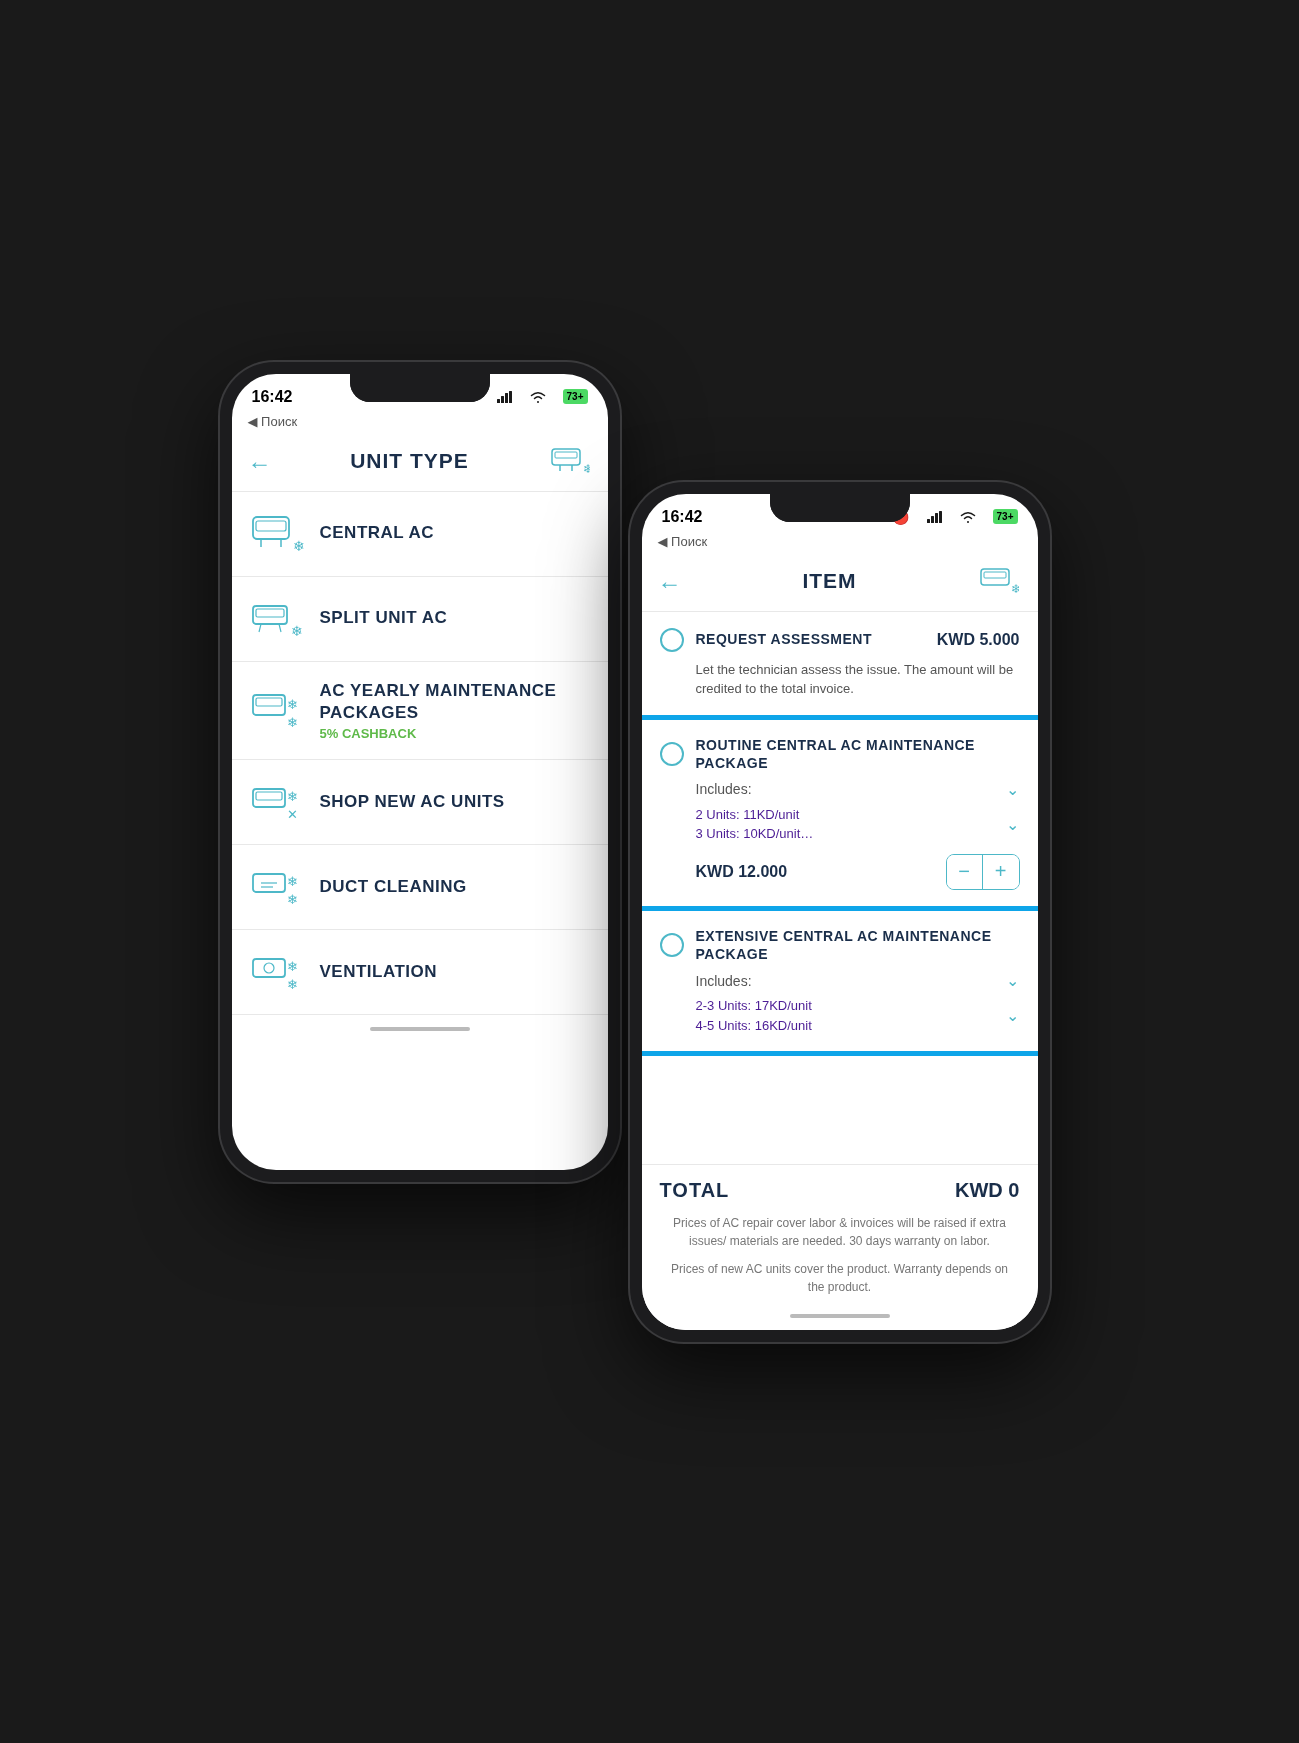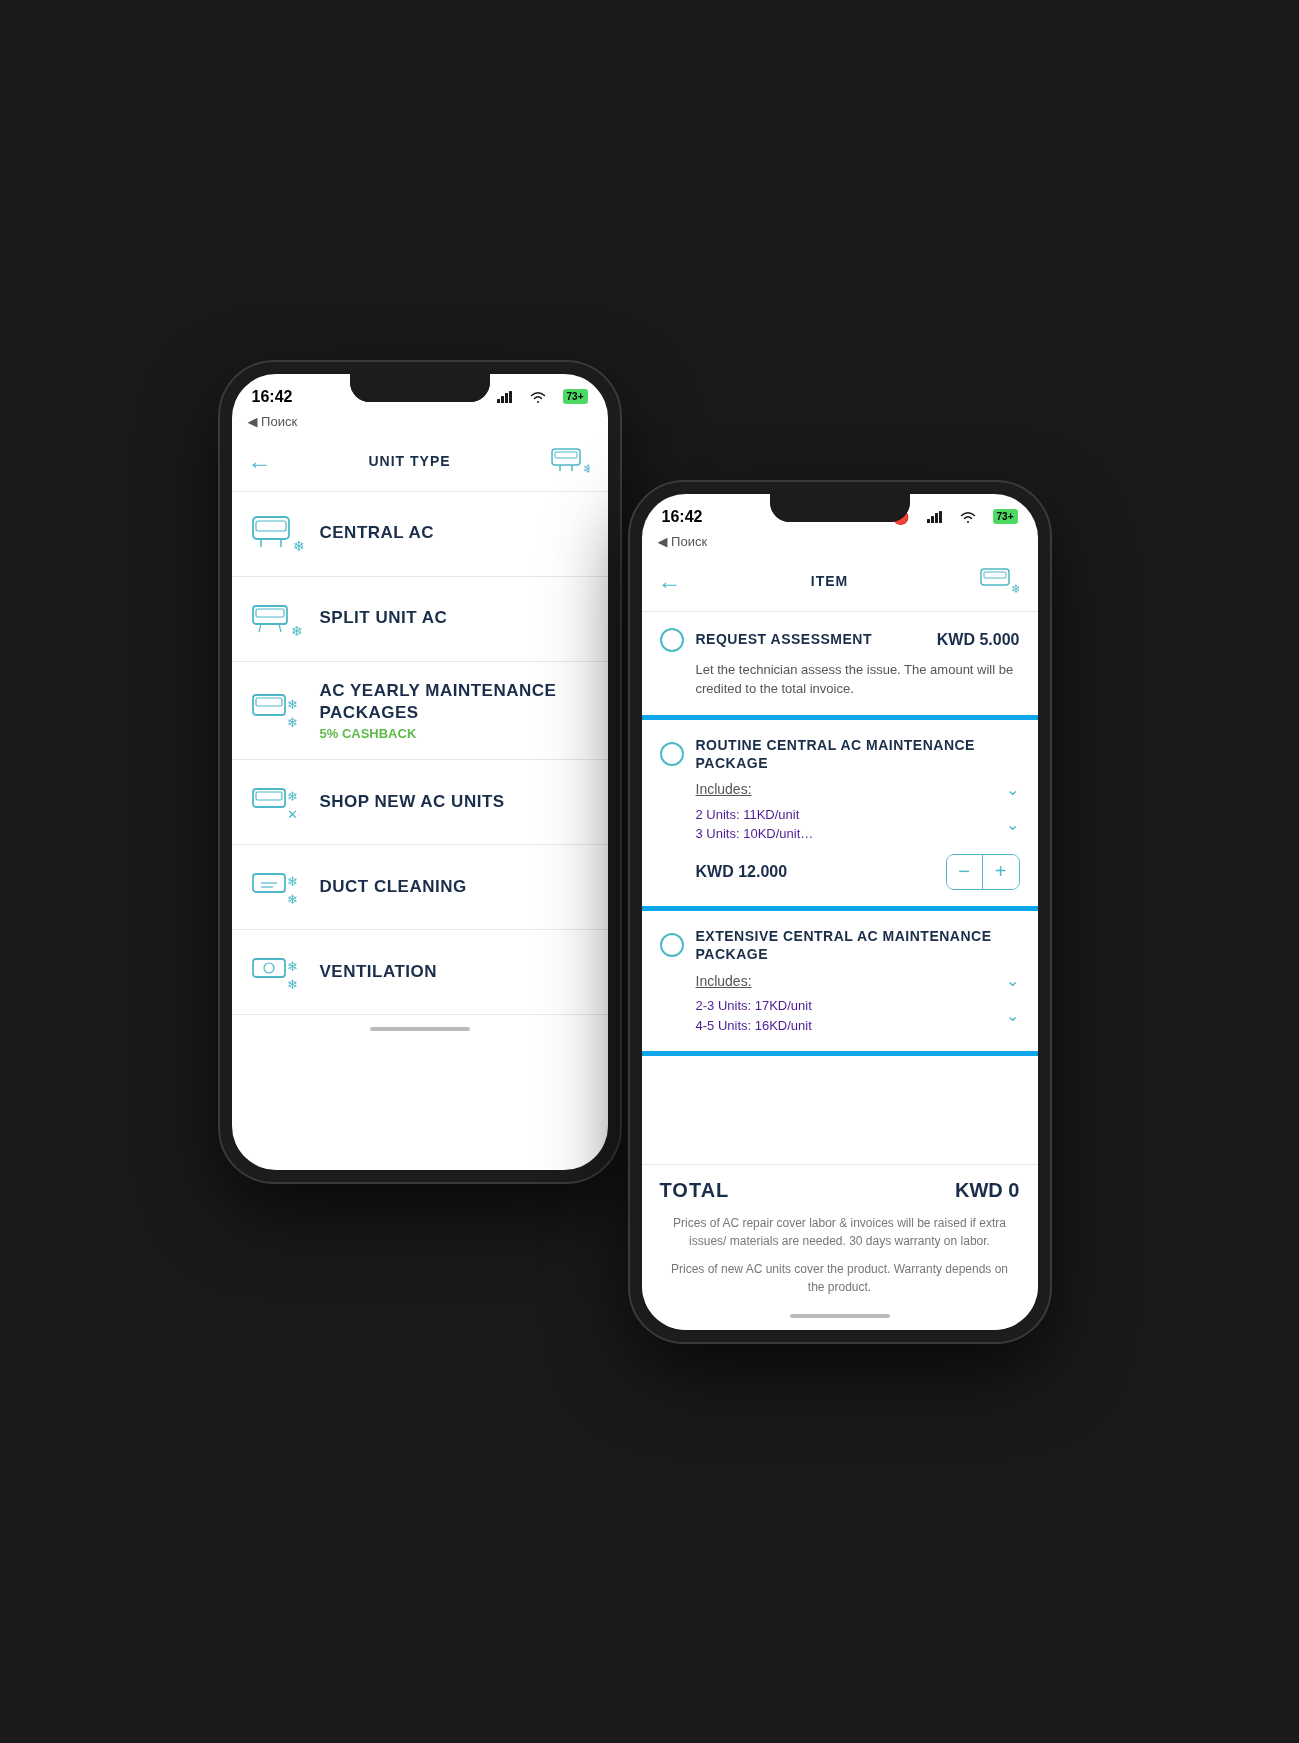--- a/index.html
+++ b/index.html
@@ -113,21 +113,21 @@
       border-bottom: 1px solid #e8e8e8;
     }
 
     .nav-back-btn {
       color: #4db8c8;
       font-size: 22px;
       cursor: pointer;
     }
 
     .nav-title {
-      font-size: 14px;
+      font-size: 21px;
       font-weight: 700;
       color: #1a2e4a;
       letter-spacing: 1px;
       text-transform: uppercase;
     }
 
     .nav-icon {
       width: 44px;
       height: 36px;
       display: flex;
@@ -237,21 +237,20 @@
       display: flex;
       justify-content: space-between;
       align-items: center;
       padding-left: 36px;
       margin-top: 8px;
     }
 
     .item-includes-label {
       font-size: 14px;
       color: #555;
-      text-decoration: underline;
     }
 
     .chevron-down {
       color: #4db8c8;
       font-size: 16px;
     }
 
     .item-units-row {
       display: flex;
       justify-content: space-between;

